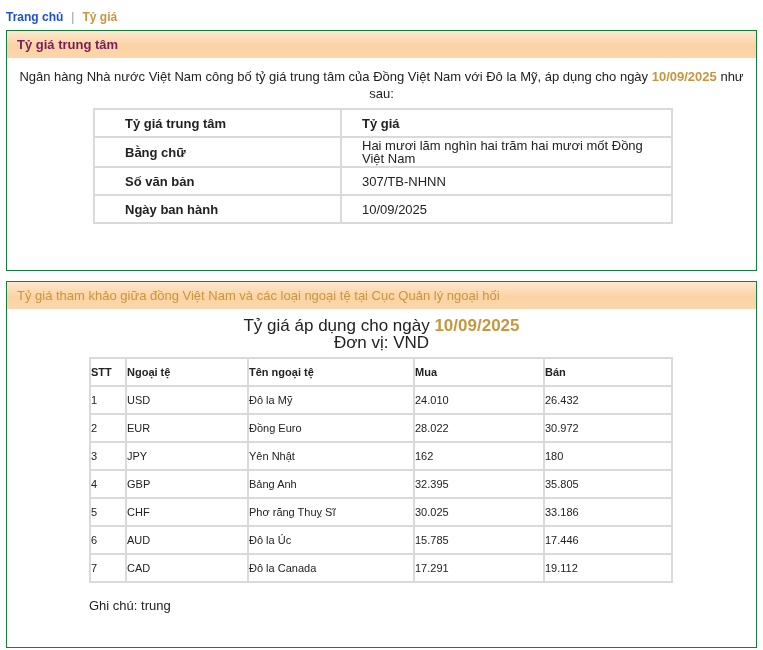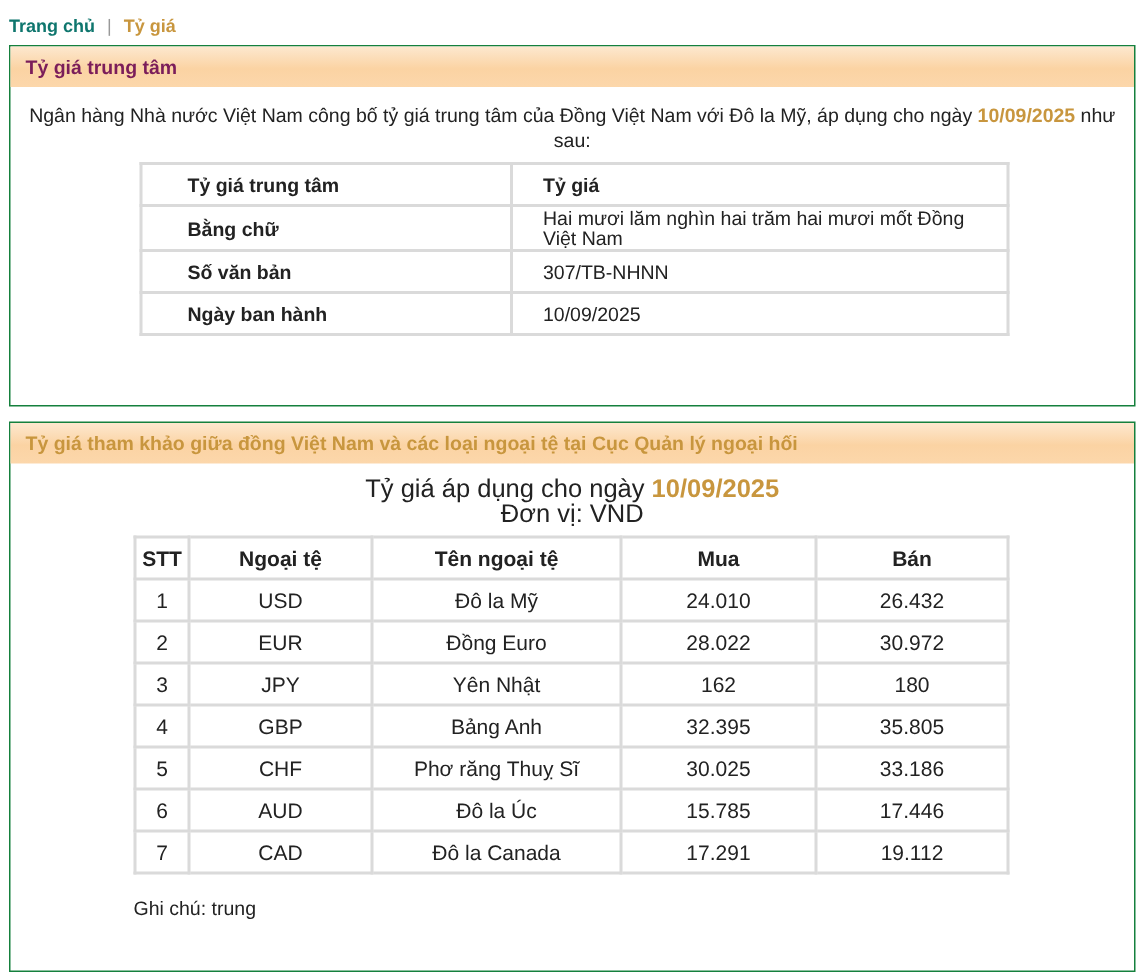--- a/index.html
+++ b/index.html
@@ -4,37 +4,37 @@
 <style>
   html, body { margin: 0; padding: 0; background: #ffffff; }
   body {
     width: 763px; height: 650px; overflow: hidden; position: relative;
     font-family: "Liberation Sans", sans-serif; font-size: 13px; color: #222;
   }
   .breadcrumb {
     position: absolute; left: 6px; top: 9px; height: 16px;
     font-size: 12px; font-weight: bold; display: flex; align-items: center;
   }
-  .breadcrumb .home { color: #0f766e; }
+  .breadcrumb .home { color: #1d4ed8; }
   .breadcrumb .sep { color: #999; margin: 0 8px; font-weight: normal; }
   .breadcrumb .current { color: #c8963e; }
 
   .panel {
     position: absolute; left: 6px; width: 751px;
     border: 1px solid #15803d; background: #fff; box-sizing: border-box;
   }
   .panel-head {
     height: 27px; line-height: 27px; padding-left: 10px;
     background: linear-gradient(to bottom, #fde8cf 0%, #fbd3a3 55%, #fcd7ab 100%);
     font-size: 13px; font-weight: bold;
   }
   .panel1 { top: 30px; height: 241px; }
   .panel1 .panel-head { color: #7b1d5a; }
   .panel2 { top: 281px; height: 367px; }
-  .panel2 .panel-head { color: #c8963e; font-weight: bold; }
+  .panel2 .panel-head { color: #c8963e; font-weight: normal; }
 
   .intro {
     text-align: center; font-size: 13px; line-height: 17px;
     margin-top: 10px; color: #222;
   }
   .hl { color: #c8963e; font-weight: bold; }
 
   table { border-collapse: collapse; }
   .t1 {
     position: absolute; left: 86px; top: 77px; width: 580px;
@@ -47,22 +47,22 @@
   .t1 td.v { padding-left: 20px; padding-right: 4px; }
   .t1 tr.tall td { height: 28px; }
 
   .sub {
     text-align: center; font-size: 17px; line-height: 17px; margin-top: 8px;
   }
   .t2 {
     position: absolute; left: 82px; top: 75px; width: 584px;
   }
   .t2 th, .t2 td {
-    border: 2px solid #dadada; height: 26px; text-align: center;
-    font-size: 14px; vertical-align: middle; padding: 0; margin-top: 40px;
+    border: 2px solid #dadada; height: 26px; text-align: left;
+    font-size: 11px; vertical-align: middle; padding: 0; margin-top: 40px;
   }
   .t2 th { font-weight: bold; }
   .note {
     position: absolute; left: 82px; top: 316px; font-size: 13px;
   }
 </style>
 </head>
 <body>
 
 <div class="breadcrumb">

